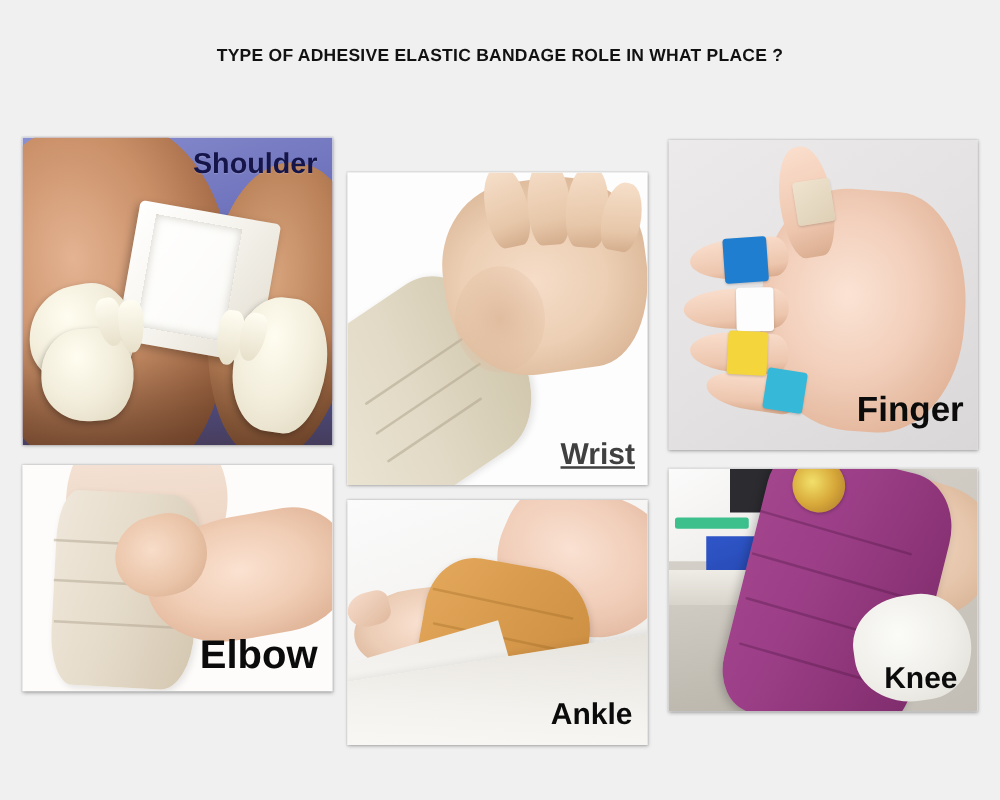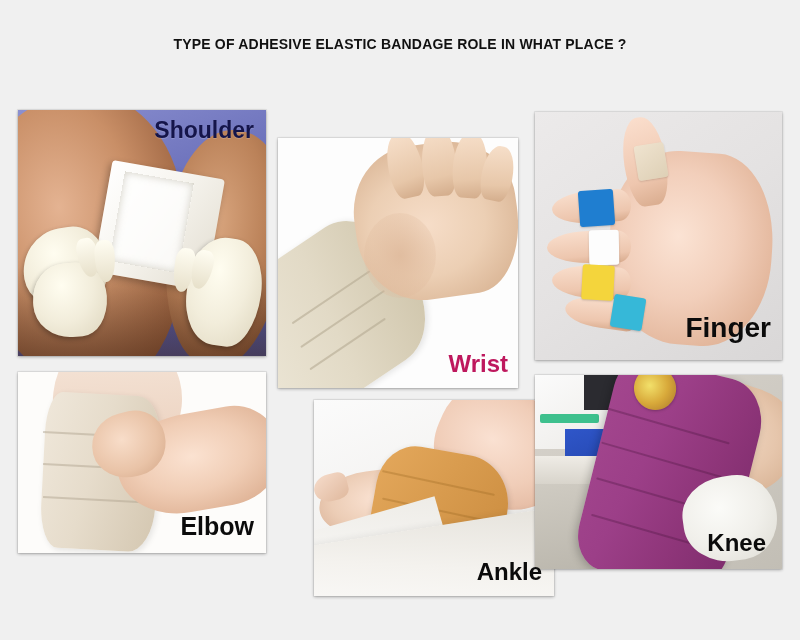--- a/index.html
+++ b/index.html
@@ -143,21 +143,21 @@
   }
   .wf1 { left: 46%; top: -2%; width: 14%; height: 26%; transform: rotate(-12deg); }
   .wf2 { left: 60%; top: -4%; width: 14%; height: 27%; transform: rotate(-4deg); }
   .wf3 { left: 73%; top: -2%; width: 14%; height: 26%; transform: rotate(4deg); }
   .wf4 { left: 85%; top: 3%;  width: 13%; height: 22%; transform: rotate(11deg); }
   .wr-thumbweb {
     position: absolute; left: 36%; top: 30%; width: 30%; height: 34%;
     background: radial-gradient(ellipse at 50% 50%, rgba(222,185,155,0.85), rgba(222,185,155,0));
     border-radius: 50%;
   }
-  #cap-wrist { right: 10px; bottom: 12px; font-size: 24px; color: #be185d; }
+  #cap-wrist { right: 10px; bottom: 12px; font-size: 24px; color: #404040; text-decoration: underline; }
 
   
   #panel-finger { left: 535px; top: 112px; width: 247px; height: 248px; }
   #panel-finger .photo {
     background: linear-gradient(145deg,#eceaea 0%, #e4e2e2 50%, #d9d7d7 100%);
   }
   .fg-palm {
     position: absolute; left: 30%; top: 16%; width: 66%; height: 78%;
     background: radial-gradient(ellipse at 42% 44%, #fbe3d4 0%, #f2cfbb 42%, #e0b296 82%, #cf9d81 100%);
     border-radius: 40% 36% 40% 46% / 42% 48% 46% 44%;
@@ -221,24 +221,24 @@
     background: radial-gradient(ellipse at 46% 44%, #fbe2d1 0%, #f0cdb5 45%, #dcae90 88%);
     border-radius: 46% 28% 34% 40% / 48% 46% 50% 52%;
     transform: rotate(-10deg);
   }
   .el-fist {
     position: absolute; left: 30%; top: 22%; width: 30%; height: 36%;
     background: radial-gradient(ellipse at 42% 40%, #f8ddc9 0%, #e9c3a7 58%, #d2a586 100%);
     border-radius: 46% 40% 44% 50% / 50% 46% 52% 48%;
     transform: rotate(-14deg);
   }
-  #cap-elbow { right: 12px; bottom: 14px; font-size: 25px; color: #0b0b0b; }
-
-  
-  #panel-ankle { left: 278px; top: 400px; width: 240px; height: 196px; margin-left: 36px; }
+  #cap-elbow { right: 12px; bottom: 14px; font-size: 32px; color: #0b0b0b; }
+
+  
+  #panel-ankle { left: 278px; top: 400px; width: 240px; height: 196px; }
   #panel-ankle .photo { background: linear-gradient(160deg,#fbfbfb 0%, #f2f1ef 55%, #e8e6e2 100%); }
 
   .an-sheet {
     position: absolute; left: -10%; bottom: -16%; width: 130%; height: 52%;
     background: linear-gradient(12deg,#ffffff 0%, #f4f2ee 55%, #e4e1da 100%);
     transform: rotate(-9deg);
     box-shadow: 0 -2px 6px rgba(0,0,0,0.06);
   }
   .an-sheet2 {
     position: absolute; left: -14%; bottom: 2%; width: 70%; height: 38%;

